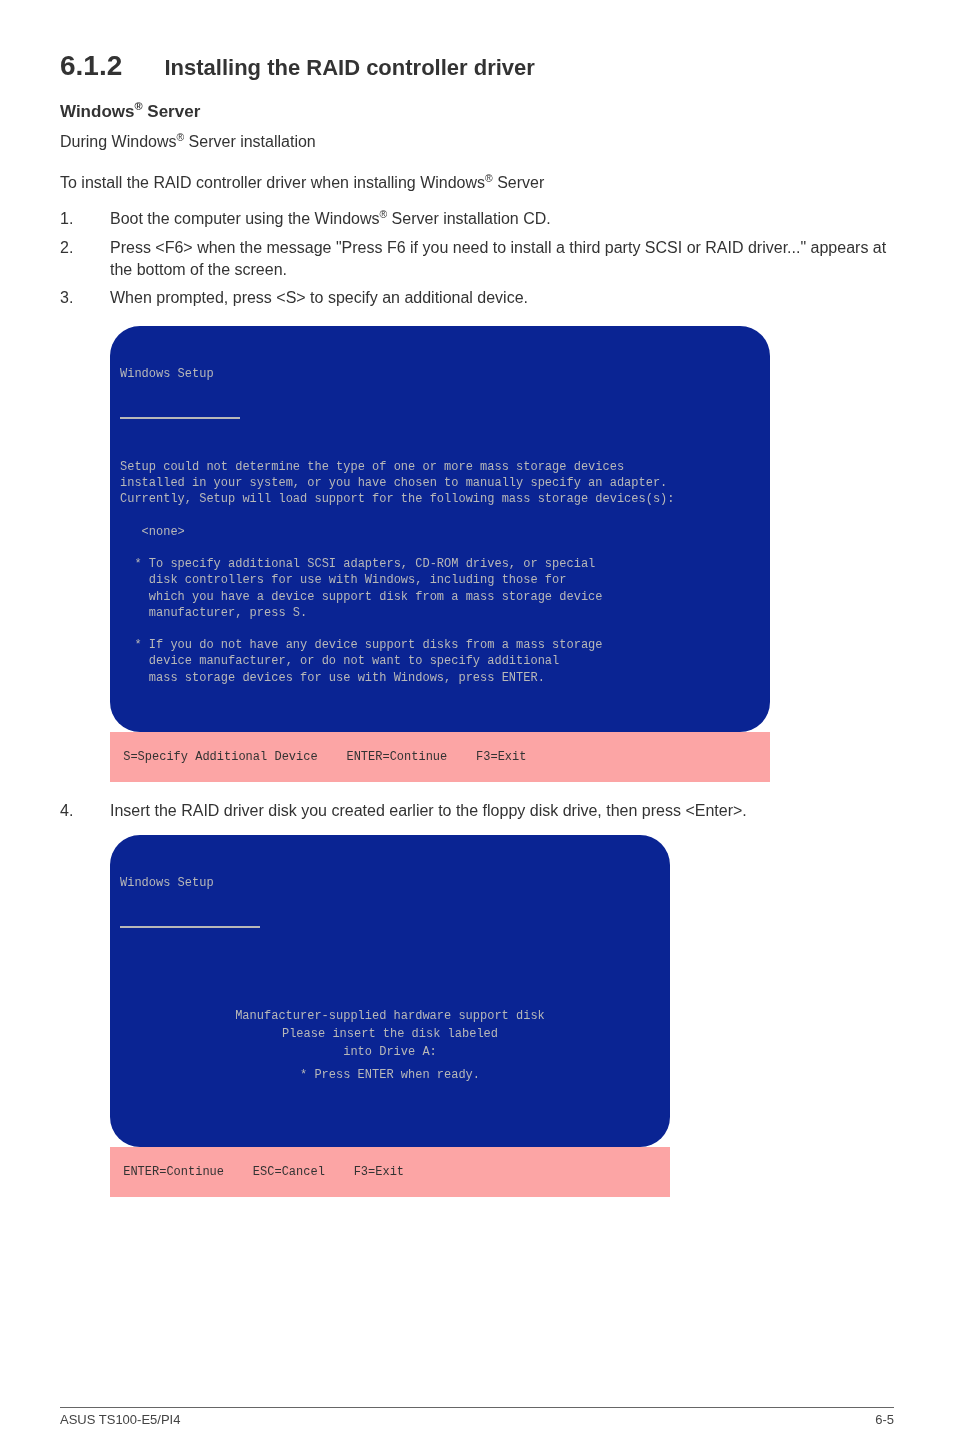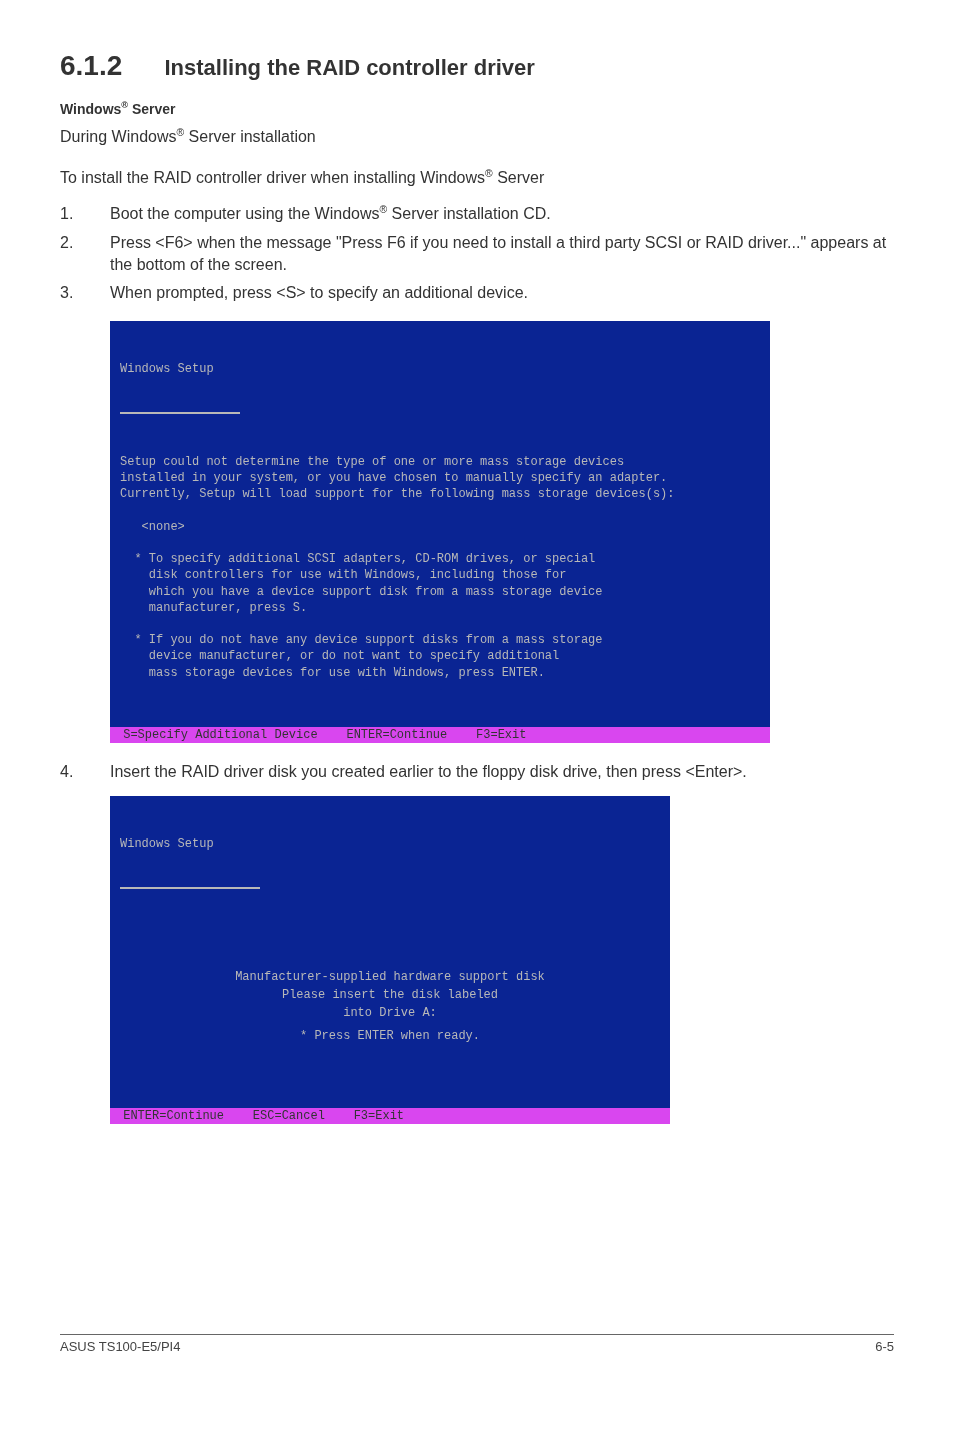--- a/index.html
+++ b/index.html
@@ -17,21 +17,21 @@
     display: inline-block;
     width: 100px;
   }
   .section-title {
     font-weight: bold;
     font-size: 22px;
     display: inline-block;
   }
   .sub-heading {
     font-weight: bold;
-    font-size: 14px;
+    font-size: 17px;
     margin-top: 18px;
   }
   .sub-sub-heading {
     font-weight: normal;
     font-size: 16px;
     margin-top: 10px;
   }
   .body-text {
     font-size: 16px;
     margin-top: 21px;
@@ -62,35 +62,36 @@
     font-family: "Courier New", monospace;
     font-size: 12px;
     line-height: 1.35;
   }
   .console-body {
     background: #0a2493;
     color: #b8b8b8;
     padding: 8px 10px 14px 10px;
     white-space: pre;
     overflow: hidden;
+    border-radius: 30px;
   }
   .console-title {
     color: #b8b8b8;
     font-weight: normal;
   }
   .console-hr {
     border: none;
     border-top: 2px solid #b8b8b8;
     width: 120px;
     margin: 2px 0 8px 0;
   }
   .console-footer {
-    background: #d946ef;
+    background: #fca5a5;
     color: #333;
-    padding: 0 6px;
+    padding: 17px 6px;
     white-space: pre;
   }
   .console2 {
     margin: 12px 0 20px 50px;
     width: 560px;
     font-family: "Courier New", monospace;
     font-size: 12px;
     line-height: 1.35;
   }
   .console2 .console-body {

